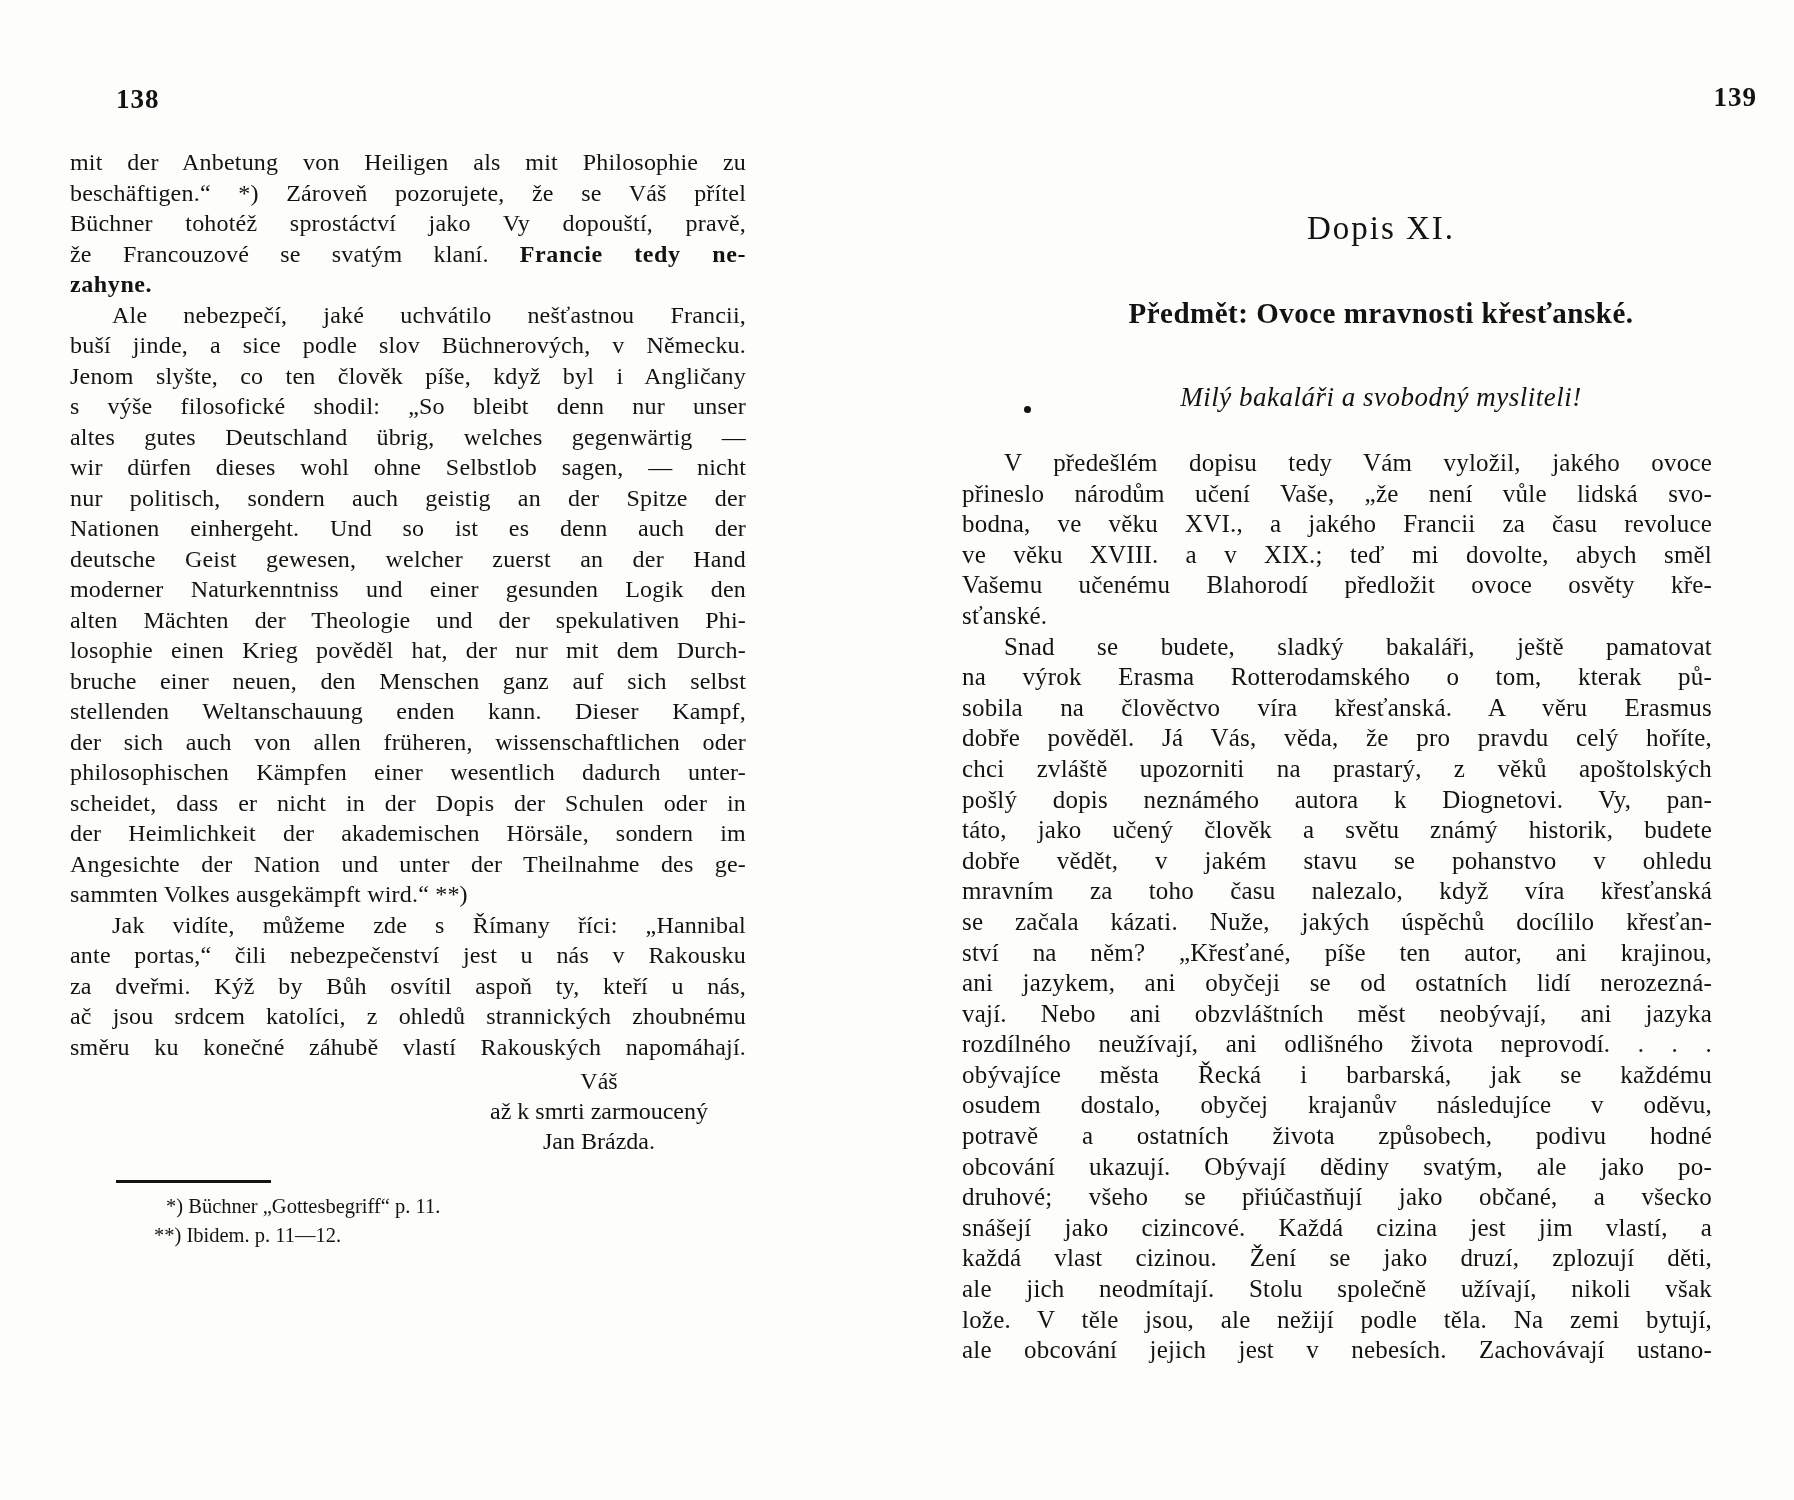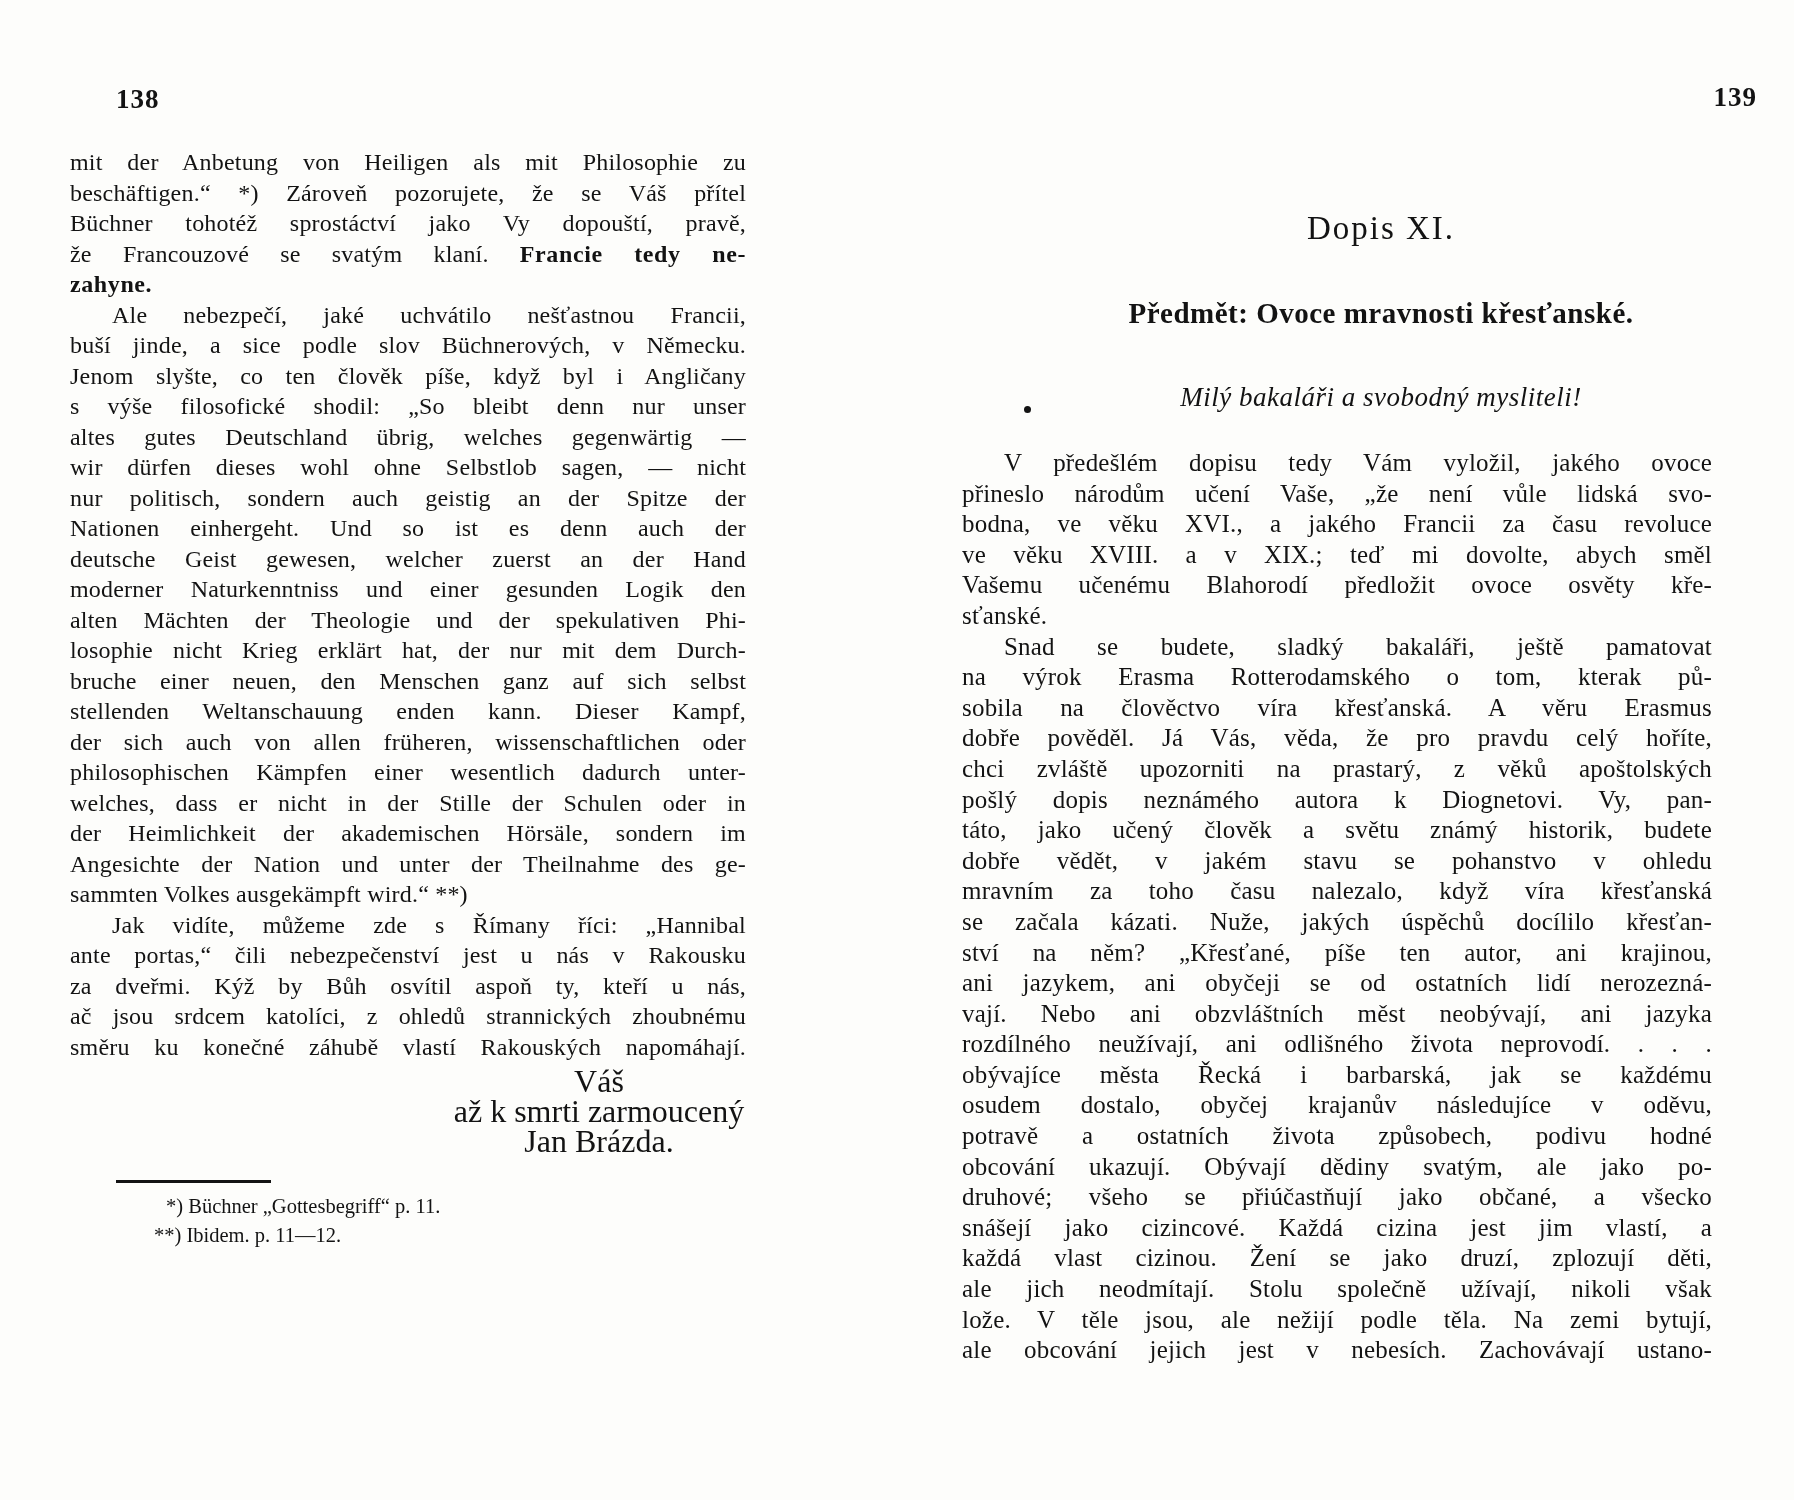--- a/index.html
+++ b/index.html
@@ -39,21 +39,21 @@
   }
   .line.end { text-align-last: left; -moz-text-align-last: left; }
   .line.indent { text-indent: 42px; }
   .s-r { font-style: normal; }
   .s-i { }
   .s-b { font-weight: 700; letter-spacing: 0.6px; }
 
   
   #closing {
     left: 330px; top: 1066px; width: 450px;
-    font-size: 32px; text-align: center;
+    font-size: 24px; text-align: center;
   }
   #closing .closing-line { height: 30px; line-height: 30px; }
 
   
   #fn-rule { left: 72px; top: 1180px; width: 155px; height: 3px; background: #131313; }
   #footnotes { left: 72px; top: 1192px; width: 640px; font-size: 20.5px; }
   #footnotes .footnote-line { height: 29px; line-height: 29px; }
   #footnotes .footnote-line:nth-child(1) { padding-left: 50px; }
   #footnotes .footnote-line:nth-child(2) { padding-left: 38px; }
 
@@ -92,26 +92,26 @@
       <div class="line"><span class="s-r">buší jinde, a sice podle slov Büchnerových, v Německu.</span></div>
       <div class="line"><span class="s-r">Jenom slyšte, co ten člověk píše, když byl i Angličany</span></div>
       <div class="line"><span class="s-r">s výše filosofické shodil: </span><span class="s-i">„So bleibt denn nur unser</span></div>
       <div class="line"><span class="s-i">altes gutes Deutschland übrig, welches gegenwärtig —</span></div>
       <div class="line"><span class="s-i">wir dürfen dieses wohl ohne Selbstlob sagen, — nicht</span></div>
       <div class="line"><span class="s-i">nur politisch, sondern auch geistig an der Spitze der</span></div>
       <div class="line"><span class="s-i">Nationen einhergeht. Und so ist es denn auch der</span></div>
       <div class="line"><span class="s-i">deutsche Geist gewesen, welcher zuerst an der Hand</span></div>
       <div class="line"><span class="s-i">moderner Naturkenntniss und einer gesunden Logik den</span></div>
       <div class="line"><span class="s-i">alten Mächten der Theologie und der spekulativen Phi-</span></div>
-      <div class="line"><span class="s-i">losophie nicht Krieg erklärt hat, der nur mit dem Durch-</span></div>
+      <div class="line"><span class="s-i">losophie einen Krieg pověděl hat, der nur mit dem Durch-</span></div>
       <div class="line"><span class="s-i">bruche einer neuen, den Menschen ganz auf sich selbst</span></div>
       <div class="line"><span class="s-i">stellenden Weltanschauung enden kann. Dieser Kampf,</span></div>
       <div class="line"><span class="s-i">der sich auch von allen früheren, wissenschaftlichen oder</span></div>
       <div class="line"><span class="s-i">philosophischen Kämpfen einer wesentlich dadurch unter-</span></div>
-      <div class="line"><span class="s-i">welches, dass er nicht in der Stille der Schulen oder in</span></div>
+      <div class="line"><span class="s-i">scheidet, dass er nicht in der Dopis der Schulen oder in</span></div>
       <div class="line"><span class="s-i">der Heimlichkeit der akademischen Hörsäle, sondern im</span></div>
       <div class="line"><span class="s-i">Angesichte der Nation und unter der Theilnahme des ge-</span></div>
       <div class="line end"><span class="s-i">sammten Volkes ausgekämpft wird.“ </span><span class="s-r">**)</span></div>
       <div class="line indent"><span class="s-r">Jak vidíte, můžeme zde s Římany říci: „Hannibal</span></div>
       <div class="line"><span class="s-r">ante portas,“ čili nebezpečenství jest u nás v Rakousku</span></div>
       <div class="line"><span class="s-r">za dveřmi. </span><span class="s-i">Kýž by Bůh osvítil aspoň ty, kteří u nás,</span></div>
       <div class="line"><span class="s-i">ač jsou srdcem katolíci, z ohledů strannických zhoubnému</span></div>
       <div class="line"><span class="s-i">směru ku konečné záhubě vlastí Rakouských napomáhají.</span></div>
     </div>
 

